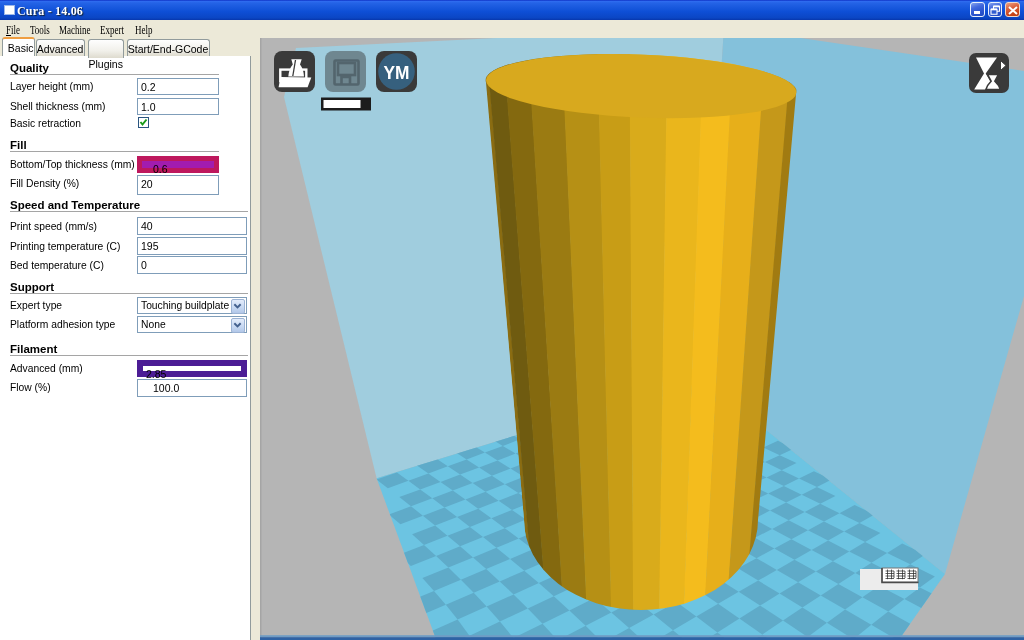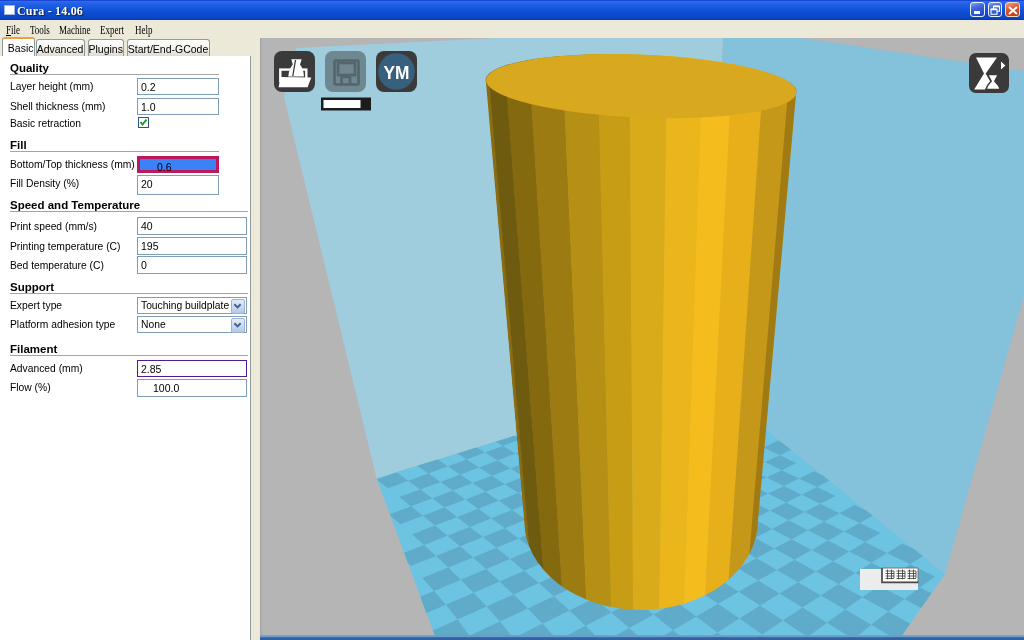--- a/index.html
+++ b/index.html
@@ -255,21 +255,21 @@
   </div>
 <div style="position:absolute;left:1005.4px;top:2px;width:14.7px;height:15px;border-radius:3px;background:linear-gradient(160deg,#eda183 0%,#da5f3a 40%,#c74418 75%,#bb3d12 100%);border:1px solid #f0d8c8;box-sizing:border-box">
   <svg width="10" height="9" viewBox="0 0 10 9" style="position:absolute;left:1.8px;top:2.5px">
       <path d="M1,1 L9,8 M9,1 L1,8" stroke="#fff" stroke-width="2"></path>
     </svg>
   </div>
 
 <div style="position:absolute;left:0;top:20px;width:1024px;height:18px;background:#ece9d8"></div>
 <div style="position:absolute;left:0;top:37px;width:260px;height:19px;background:#ece9d8"></div>
 <div style="position:absolute;left:35.5px;top:39px;width:49px;height:17px;background:linear-gradient(180deg,#fefefe,#f1f0ea 60%,#dedbce);border:1px solid #919b9c;border-bottom:none;border-radius:3px 3px 0 0;font:10.5px 'Liberation Sans';text-align:center;padding-top:3px;box-sizing:border-box;white-space:nowrap">Advanced</div>
-<div style="position:absolute;left:87.5px;top:39px;width:36px;height:17px;background:linear-gradient(180deg,#fefefe,#f1f0ea 60%,#dedbce);border:1px solid #919b9c;border-bottom:none;border-radius:3px 3px 0 0;font:10.5px 'Liberation Sans';text-align:center;padding-top:3px;box-sizing:border-box;white-space:nowrap">Plugins</div>
+<div style="position:absolute;left:87.5px;top:39px;width:36px;height:17px;background:linear-gradient(180deg,#fefefe,#f1f0ea 60%,#dedbce);border:1px solid #919b9c;border-bottom:none;border-radius:3px 3px 0 0;font:10.5px 'Liberation Sans';text-align:center;padding-top:18px;box-sizing:border-box;white-space:nowrap">Plugins</div>
 <div style="position:absolute;left:126.5px;top:39px;width:83px;height:17px;background:linear-gradient(180deg,#fefefe,#f1f0ea 60%,#dedbce);border:1px solid #919b9c;border-bottom:none;border-radius:3px 3px 0 0;font:10.5px 'Liberation Sans';text-align:center;padding-top:3px;box-sizing:border-box;white-space:nowrap">Start/End-GCode</div>
 <div style="position:absolute;left:1.5px;top:37px;width:33px;height:19px;background:#fff;border:1px solid #919b9c;border-bottom:none;border-top:2.5px solid #ef9e41;border-radius:3px 3px 0 0;font:10.5px 'Liberation Sans';text-align:right;padding-top:3px;box-sizing:border-box;white-space:nowrap">Basic</div>
 
 <div style="position:absolute;left:5.5px;top:24px;font:11.5px 'Liberation Serif';transform:scaleX(0.78);transform-origin:0 0;white-space:nowrap"><span style="text-decoration:underline">F</span>ile</div>
 <div style="position:absolute;left:30px;top:24px;font:11.5px 'Liberation Serif';transform:scaleX(0.78);transform-origin:0 0;white-space:nowrap">Tools</div>
 <div style="position:absolute;left:59px;top:24px;font:11.5px 'Liberation Serif';transform:scaleX(0.78);transform-origin:0 0;white-space:nowrap">Machine</div>
 <div style="position:absolute;left:100px;top:24px;font:11.5px 'Liberation Serif';transform:scaleX(0.78);transform-origin:0 0;white-space:nowrap">Expert</div>
 <div style="position:absolute;left:134.5px;top:24px;font:11.5px 'Liberation Serif';transform:scaleX(0.78);transform-origin:0 0;white-space:nowrap">Help</div>
 <div style="position:absolute;left:10px;top:62px;font:bold 11.5px 'Liberation Sans';color:#000">Quality</div>
 <div style="position:absolute;left:10px;top:74px;width:209px;height:1px;background:#a5a5a5"></div>
@@ -279,21 +279,21 @@
 <div style="position:absolute;left:137px;top:98px;width:82px;height:17px;border:1px solid #7f9db9;background:#fff;box-sizing:border-box;font:10.5px 'Liberation Sans';padding:2px 16px 0 3px">1.0</div>
 <div style="position:absolute;left:10px;top:118px;font:10.3px 'Liberation Sans';color:#000;white-space:nowrap">Basic retraction</div>
 <div style="position:absolute;left:138px;top:117px;width:11px;height:11px;border:1px solid #2a5580;background:#fff;box-sizing:border-box">
     <svg width="9" height="9" viewBox="0 0 9 9" style="display:block;margin:0">
       <path d="M1.5,4 L3.5,6.5 L7.5,1.5" stroke="#1a9a1a" stroke-width="2" fill="none"></path>
     </svg>
   </div>
 <div style="position:absolute;left:10px;top:139px;font:bold 11.5px 'Liberation Sans';color:#000">Fill</div>
 <div style="position:absolute;left:10px;top:151px;width:209px;height:1px;background:#a5a5a5"></div>
 <div style="position:absolute;left:10px;top:159px;font:10.3px 'Liberation Sans';color:#000;white-space:nowrap">Bottom/Top thickness (mm)</div>
-<div style="position:absolute;left:137px;top:156px;width:82px;height:17px;border:3px solid #be185d;background:#3b82f6;box-sizing:border-box;font:10.5px 'Liberation Sans';padding:2px 0 0 17px">0.6</div>
+<div style="position:absolute;left:137px;top:156px;width:82px;height:17px;border:5px solid #be185d;background:#a21caf;box-sizing:border-box;font:10.5px 'Liberation Sans';padding:2px 0 0 11px">0.6</div>
 <div style="position:absolute;left:10px;top:178px;font:10.3px 'Liberation Sans';color:#000;white-space:nowrap">Fill Density (%)</div>
 <div style="position:absolute;left:137px;top:175px;width:82px;height:17px;border:1px solid #7f9db9;background:#fff;box-sizing:border-box;font:10.5px 'Liberation Sans';padding:2px 0 16px 3px">20</div>
 <div style="position:absolute;left:10px;top:199px;font:bold 11.5px 'Liberation Sans';color:#000">Speed and Temperature</div>
 <div style="position:absolute;left:10px;top:211px;width:238px;height:1px;background:#a5a5a5"></div>
 <div style="position:absolute;left:10px;top:221px;font:10.3px 'Liberation Sans';color:#000;white-space:nowrap">Print speed (mm/s)</div>
 <div style="position:absolute;left:137px;top:217px;width:110px;height:18px;border:1px solid #7f9db9;background:#fff;box-sizing:border-box;font:10.5px 'Liberation Sans';padding:2px 0 0 3px">40</div>
 <div style="position:absolute;left:10px;top:241px;font:10.3px 'Liberation Sans';color:#000;white-space:nowrap">Printing temperature (C)</div>
 <div style="position:absolute;left:137px;top:237px;width:110px;height:18px;border:1px solid #7f9db9;background:#fff;box-sizing:border-box;font:10.5px 'Liberation Sans';padding:2px 0 0 3px">195</div>
 <div style="position:absolute;left:10px;top:260px;font:10.3px 'Liberation Sans';color:#000;white-space:nowrap">Bed temperature (C)</div>
 <div style="position:absolute;left:137px;top:256px;width:110px;height:18px;border:1px solid #7f9db9;background:#fff;box-sizing:border-box;font:10.5px 'Liberation Sans';padding:2px 0 0 3px">0</div>
@@ -307,14 +307,14 @@
     </div></div>
 <div style="position:absolute;left:10px;top:319px;font:10.3px 'Liberation Sans';color:#000;white-space:nowrap">Platform adhesion type</div>
 <div style="position:absolute;left:137px;top:316px;width:110px;height:17px;border:1px solid #7f9db9;background:#fff;box-sizing:border-box;font:10.3px 'Liberation Sans';padding:2px 0 0 3px;white-space:nowrap">None<div style="position:absolute;right:1px;top:1px;width:12px;height:13px;background:linear-gradient(180deg,#e3ecfb,#c6d8f2 60%,#b2c7e8);border:1px solid #9cb3d4;border-radius:2px">
       <svg width="9" height="7" style="position:absolute;left:1px;top:3px" viewBox="0 0 10 7">
         <path d="M1.5,1 L5,4.5 L8.5,1" stroke="#44618e" stroke-width="2.2" fill="none"></path>
       </svg>
     </div></div>
 <div style="position:absolute;left:10px;top:343px;font:bold 11.5px 'Liberation Sans';color:#000">Filament</div>
 <div style="position:absolute;left:10px;top:355px;width:238px;height:1px;background:#a5a5a5"></div>
 <div style="position:absolute;left:10px;top:363px;font:10.3px 'Liberation Sans';color:#000;white-space:nowrap">Advanced (mm)</div>
-<div style="position:absolute;left:137px;top:360px;width:110px;height:17px;border:1px solid #4c1d95;background:#fff;box-sizing:border-box;font:10.5px 'Liberation Sans';padding:2px 0 0 3px">2.85</div>
+<div style="position:absolute;left:137px;top:360px;width:110px;height:17px;border:6px solid #4c1d95;background:#fff;box-sizing:border-box;font:10.5px 'Liberation Sans';padding:2px 0 0 3px">2.85</div>
 <div style="position:absolute;left:10px;top:382px;font:10.3px 'Liberation Sans';color:#000;white-space:nowrap">Flow (%)</div>
 <div style="position:absolute;left:137px;top:379px;width:110px;height:18px;border:1px solid #7f9db9;background:#fff;box-sizing:border-box;font:10.5px 'Liberation Sans';padding:2px 0 0 15px">100.0</div>
 </body></html>

